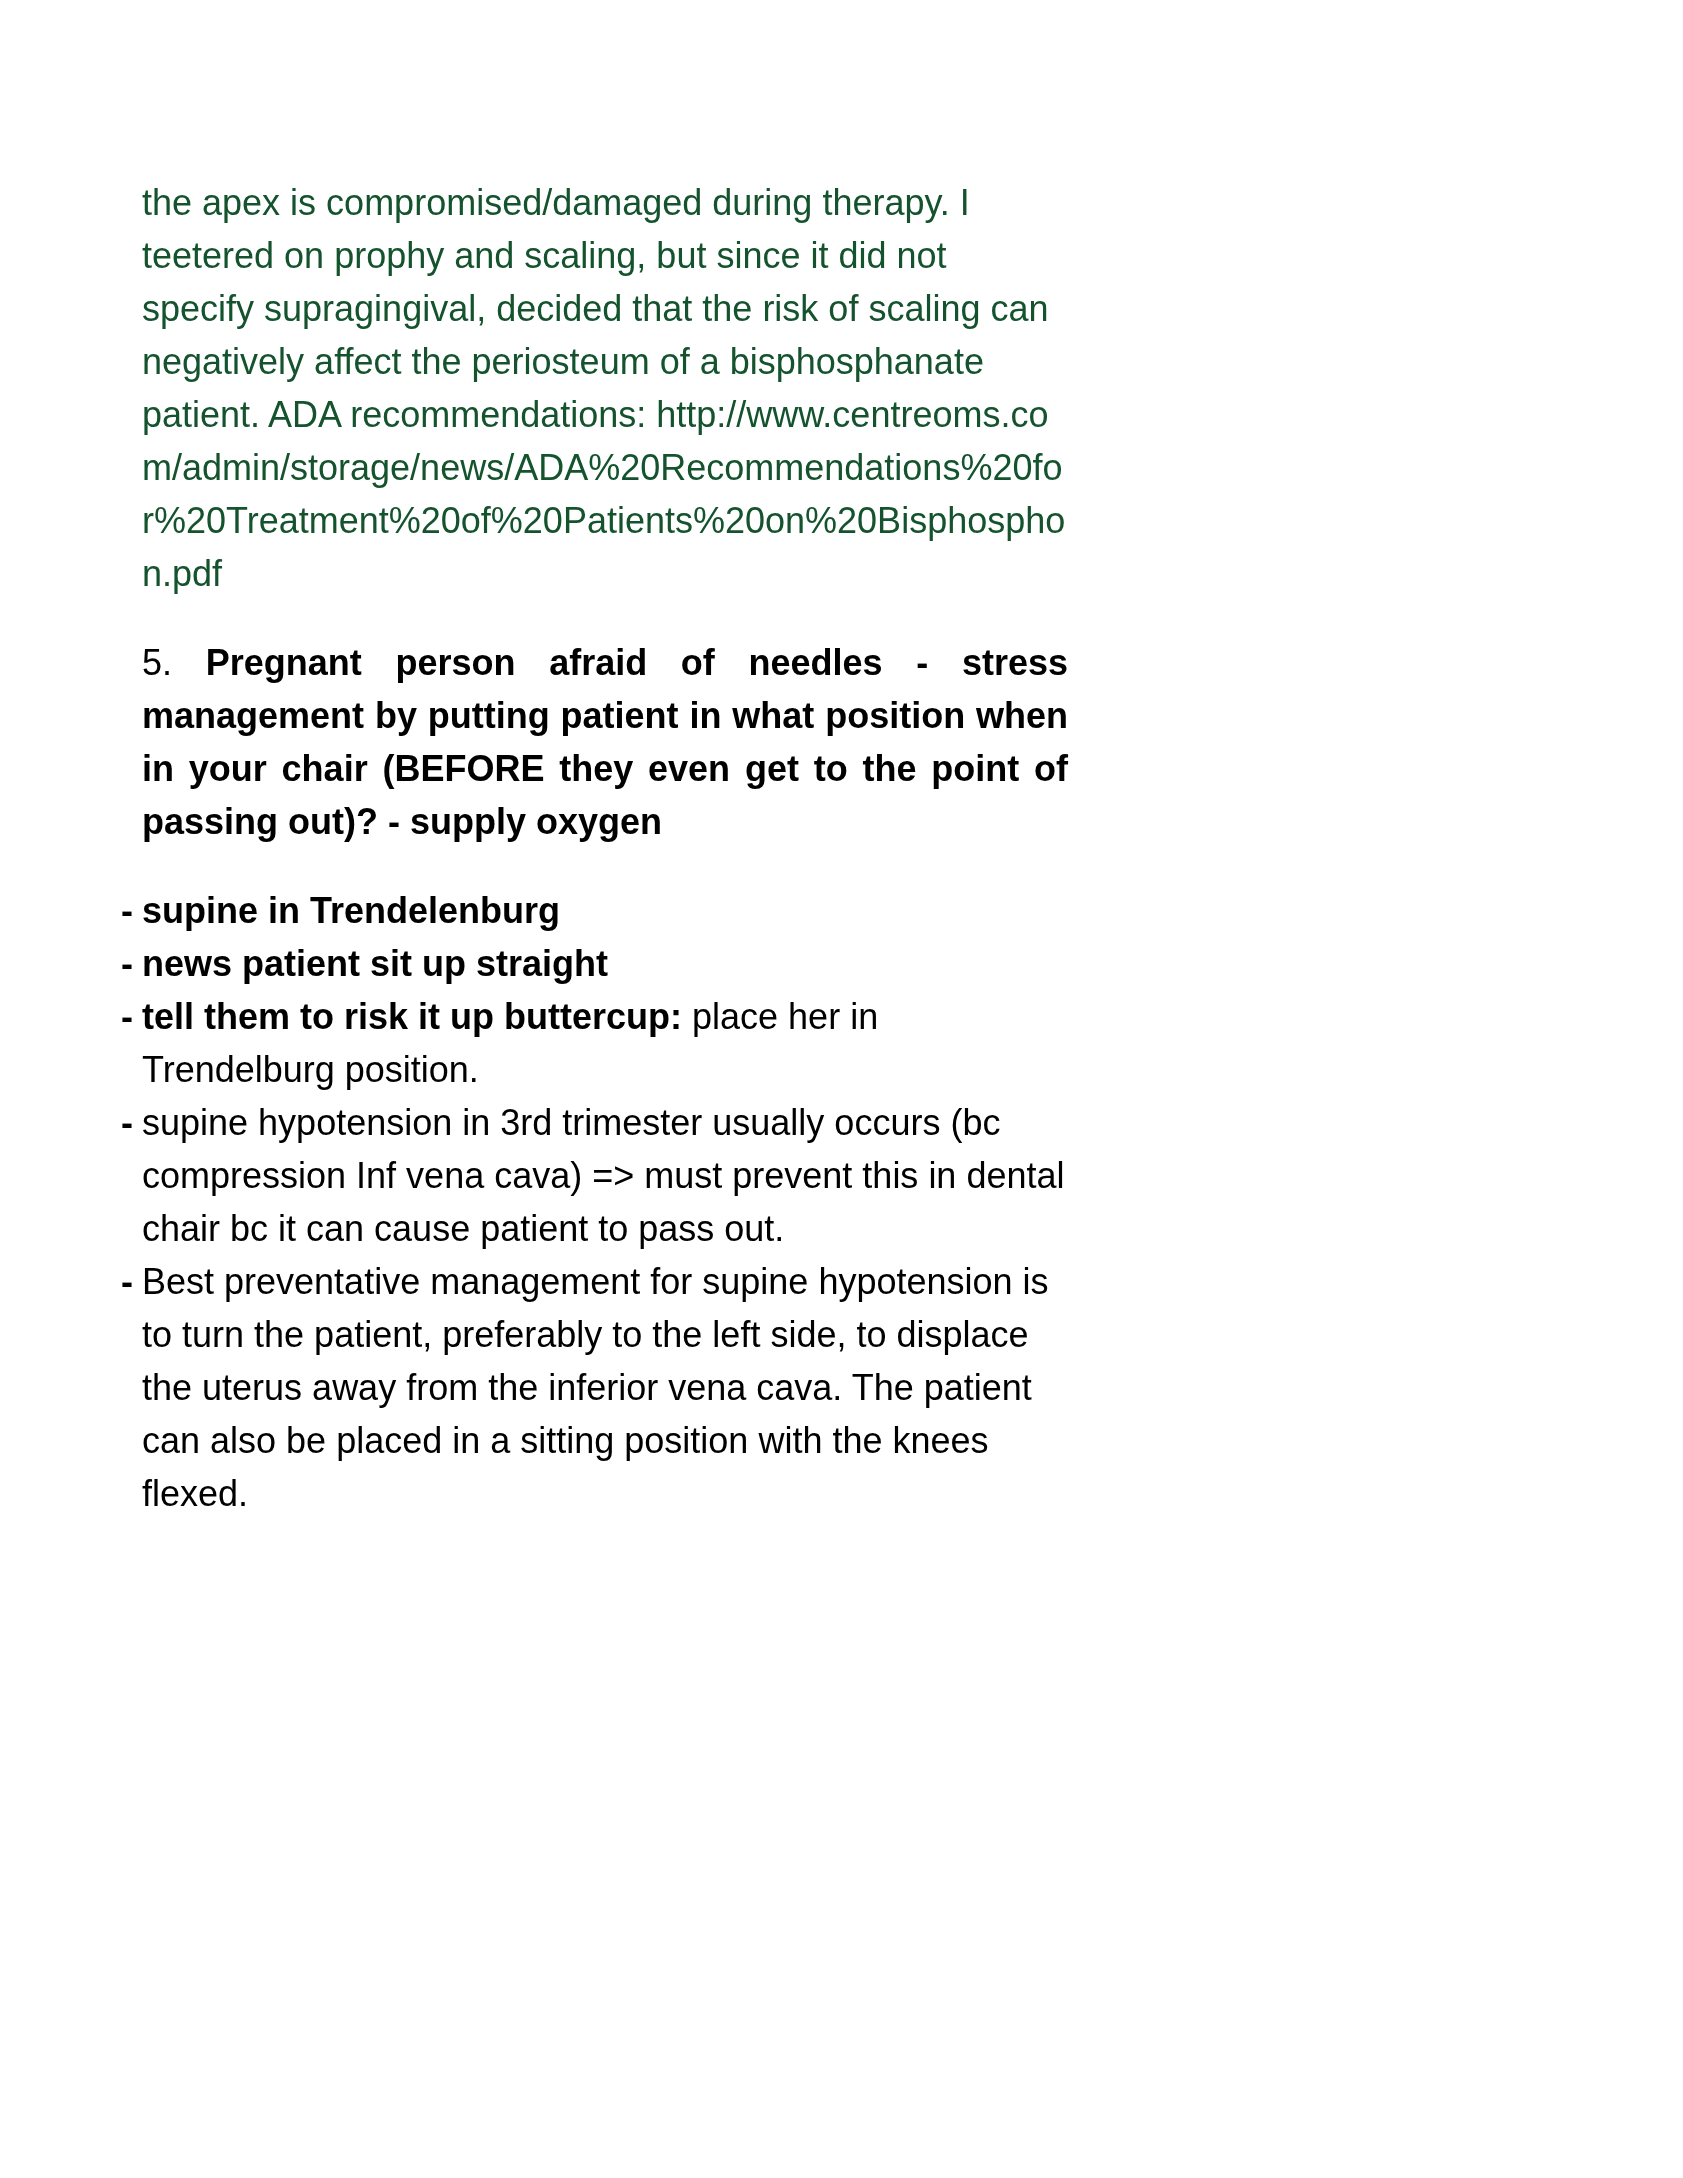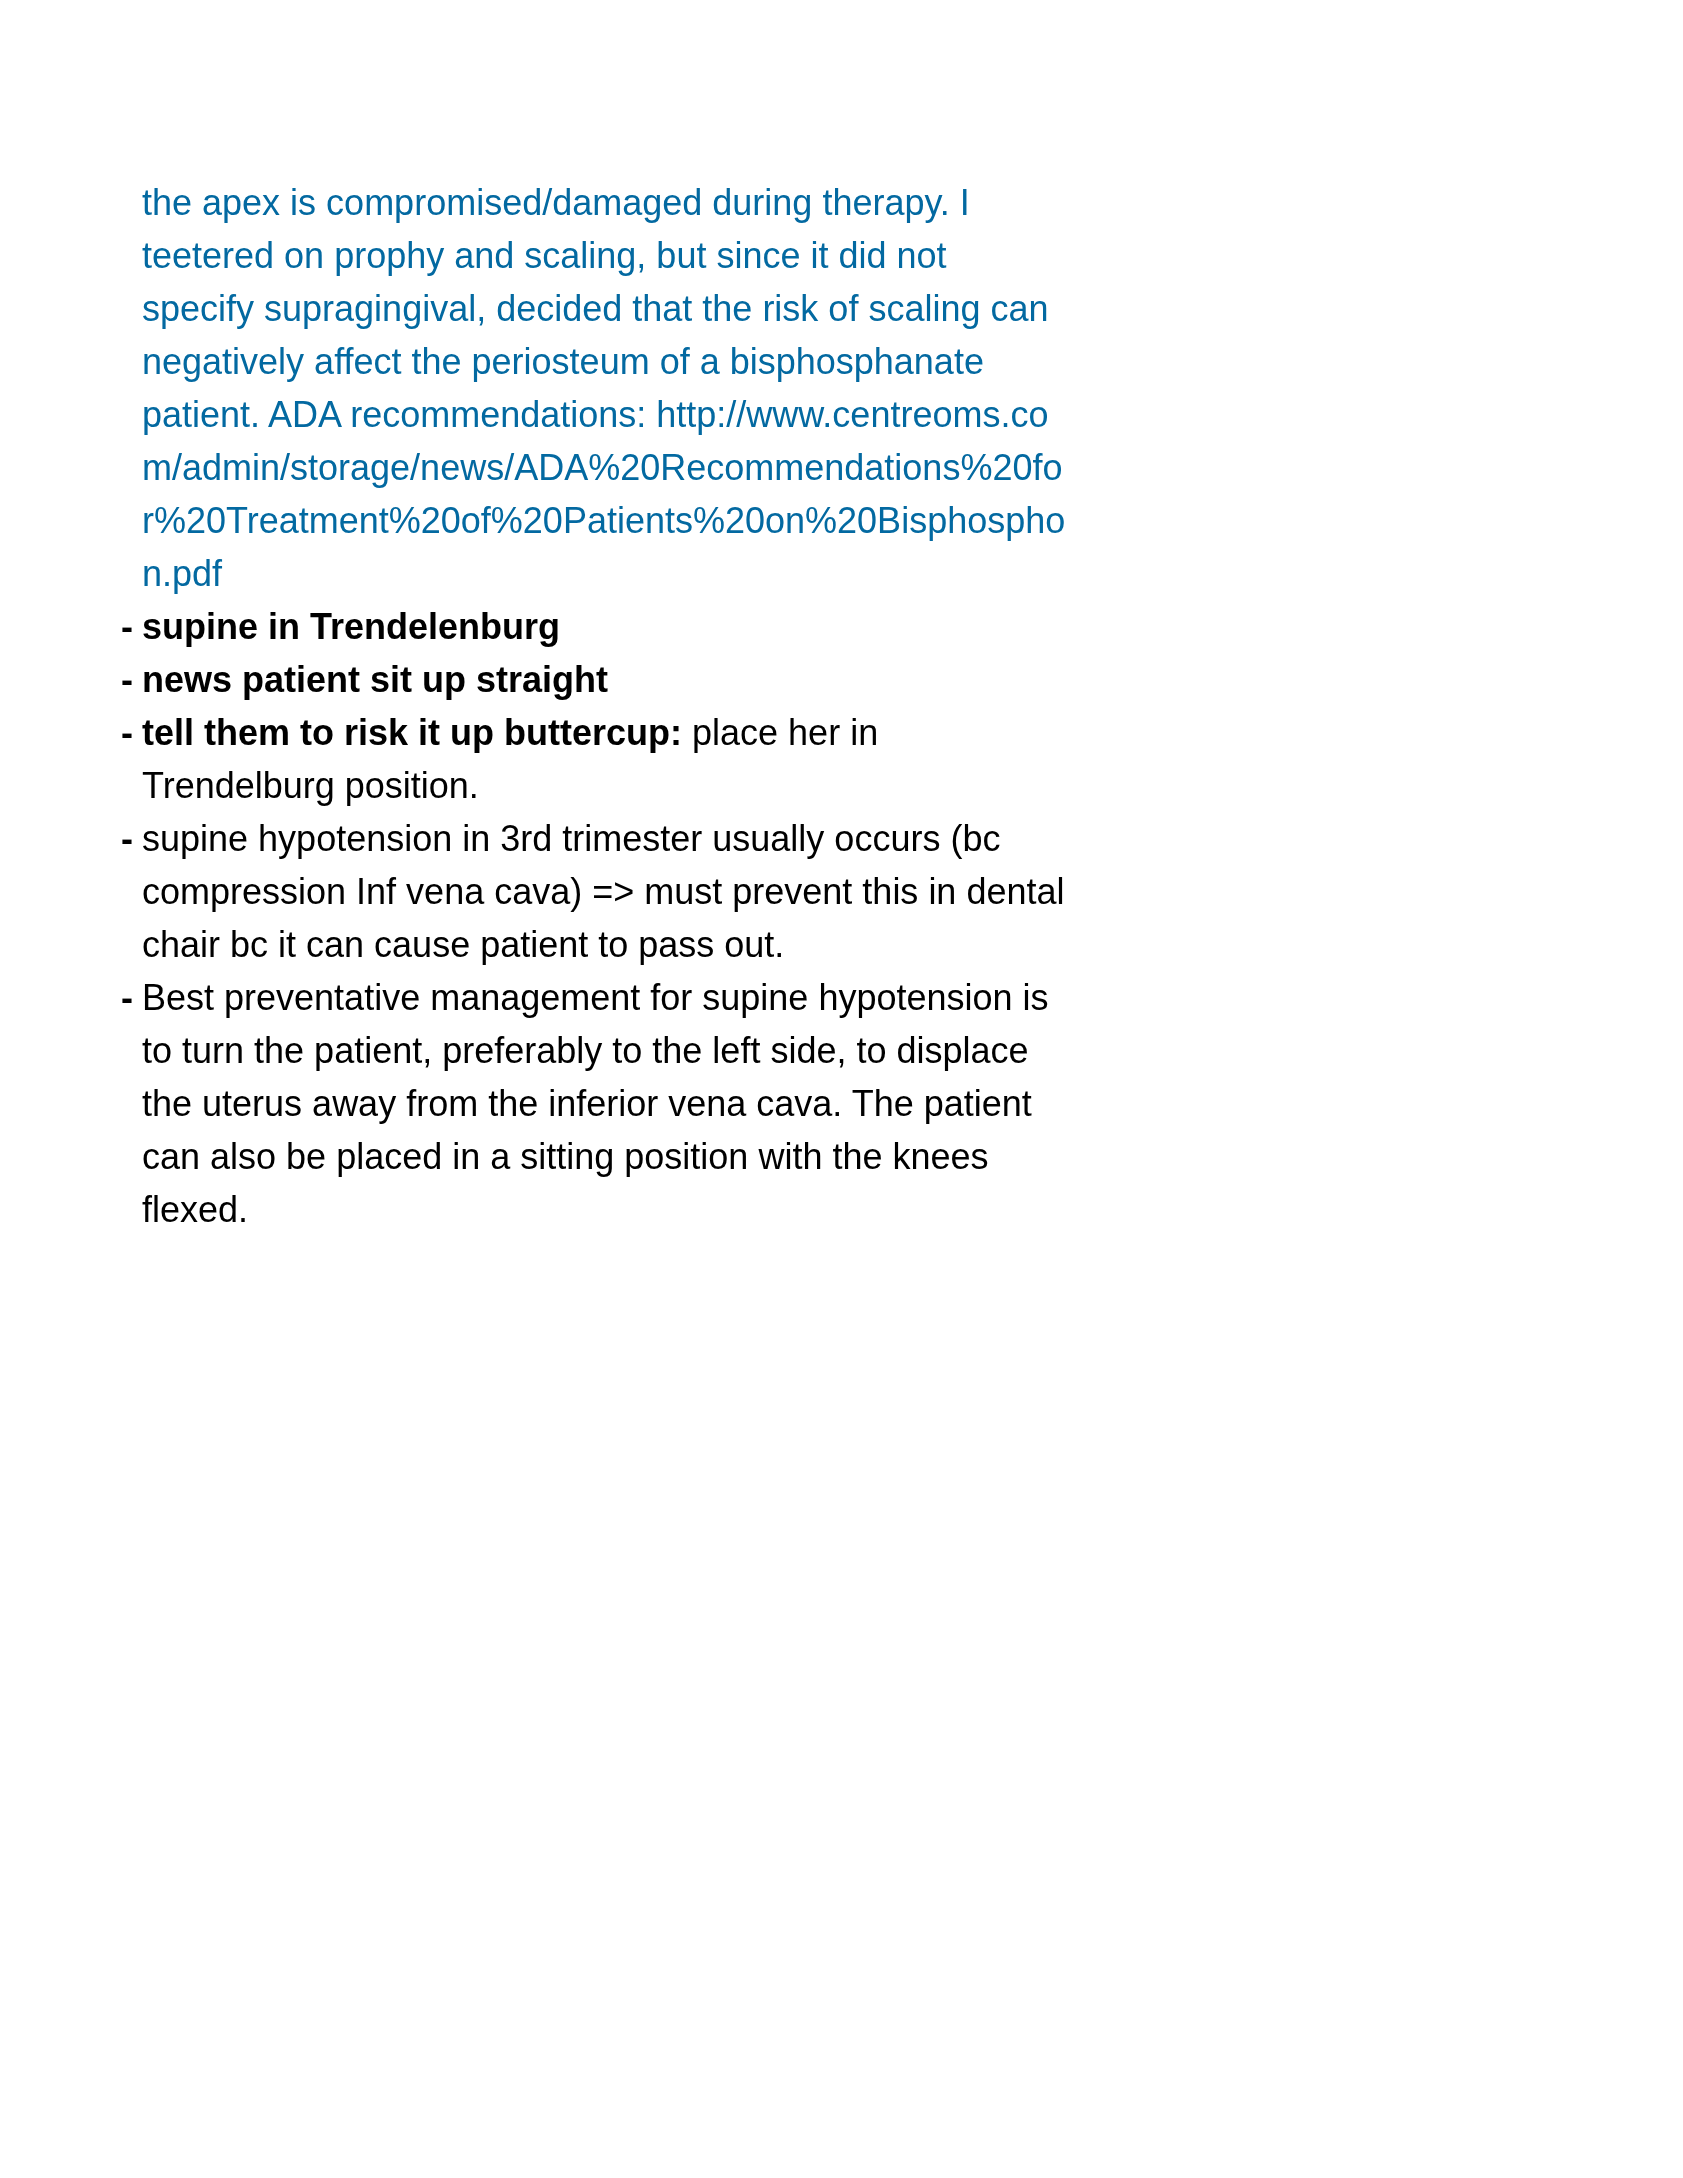--- a/index.html
+++ b/index.html
@@ -27,21 +27,21 @@
     position: absolute;
     left: 121px;
     top: 176px;
     width: 1327px;
   }
 
   
   .para {
     font-size: 36px;
     line-height: 53px;
-    color: #0369a1;
+    color: #14532d;
     margin: 0 0 0 0;
     padding: 0;
     text-align: left;
     word-wrap: break-word;
     overflow-wrap: break-word;
   }
 
   
   .lead {
     margin-left: 21px;
@@ -102,20 +102,21 @@
   }
 </style>
 </head>
 <body>
 
 <div class="page">
   <div class="content">
 
     <p class="para lead"><span>the apex is compromised/damaged during therapy. I teetered on prophy and scaling, but since it did not specify supragingival, decided that the risk of scaling can negatively affect the periosteum of a bisphosphanate patient. ADA recommendations: </span><span class="url">http://www.centreoms.com/admin/storage/news/ADA%20Recommendations%20for%20Treatment%20of%20Patients%20on%20Bisphosphon.pdf</span></p>
 
+    <p class="question"><span class="num">5. </span><span class="q-body">Pregnant person afraid of needles - stress management by putting patient in what position when in your chair (BEFORE they even get to the point of passing out)? - supply oxygen</span></p>
 
     <div class="dash-item bold">
       <span class="dash">-</span>
       <span class="dash-body">supine in Trendelenburg</span>
     </div>
 
     <div class="dash-item bold">
       <span class="dash">-</span>
       <span class="dash-body">news patient sit up straight</span>
     </div>

